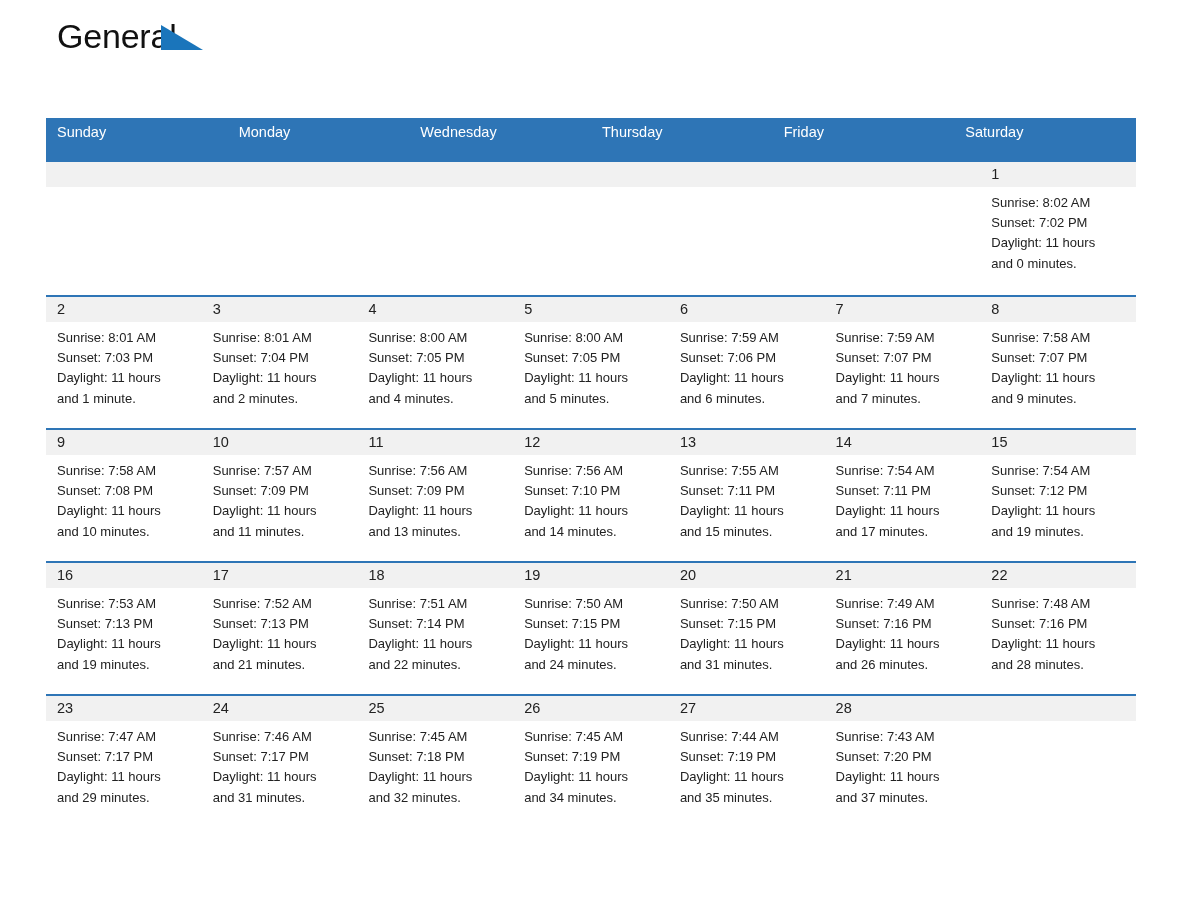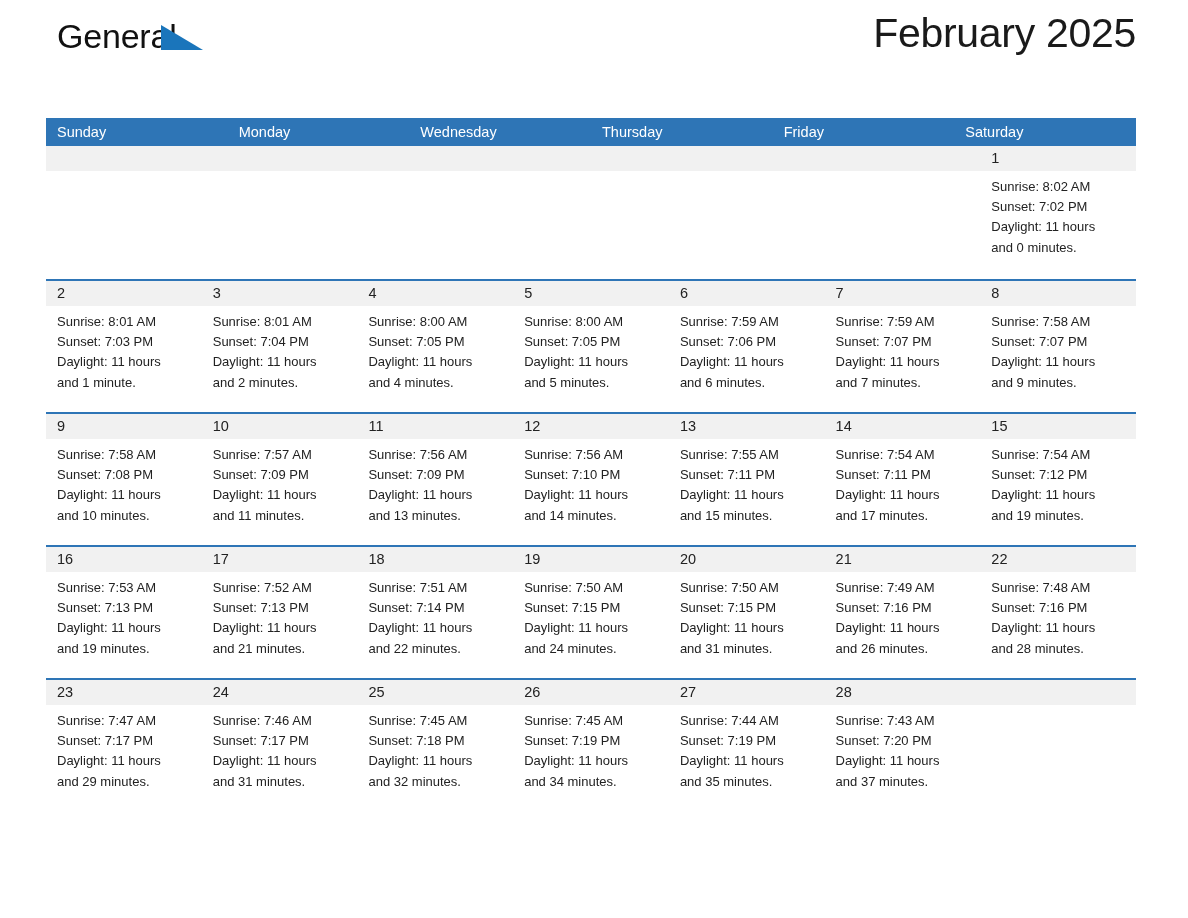--- a/index.html
+++ b/index.html
@@ -89,21 +89,21 @@
     white-space: nowrap;
   }
 
   
   .calendar {
     width: 1090px;
   }
   .weekday-row {
     display: flex;
     background: #2e75b6;
-    height: 28px;
+    height: 44px;
   }
   .weekday-cell {
     flex: 1 1 0;
     min-width: 0;
     color: #ffffff;
     font-size: 14.5px;
     line-height: 28px;
     padding-left: 11px;
     box-sizing: border-box;
     white-space: nowrap;
@@ -154,21 +154,20 @@
 
   <div class="masthead">
     <div class="brand">
       <div class="brand-row1">
         <span class="brand-general">General</span>
         <span class="brand-flag"></span>
       </div>
     </div>
 
     <div class="titles">
-      <div class="month-title">February 2025</div>
     </div>
   </div>
 
   <div class="calendar">
     <div class="weekday-row">
         <div class="weekday-cell">Sunday</div>
         <div class="weekday-cell">Monday</div>
         <div class="weekday-cell">Wednesday</div>
         <div class="weekday-cell">Thursday</div>
         <div class="weekday-cell">Friday</div>

